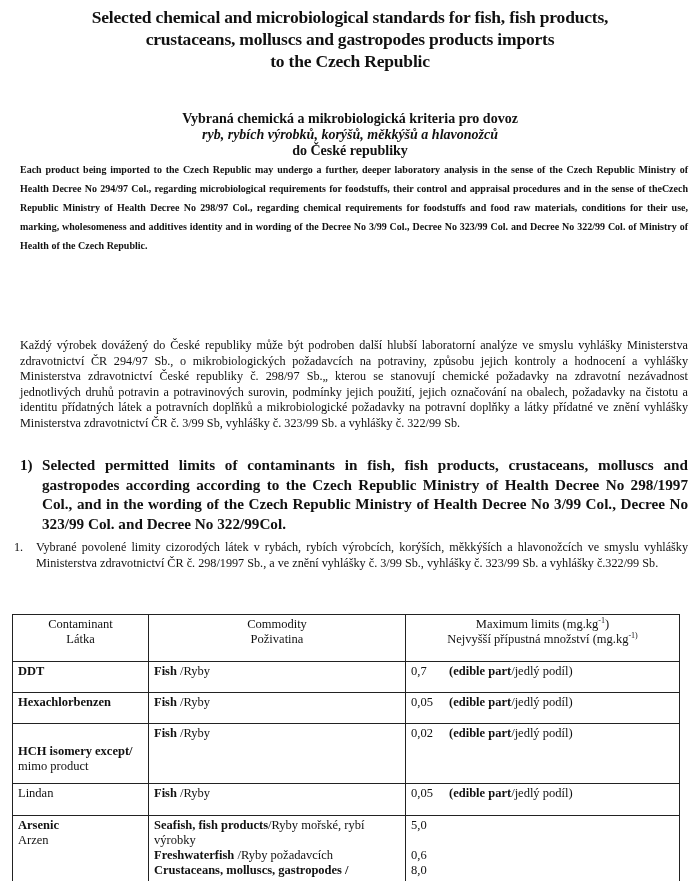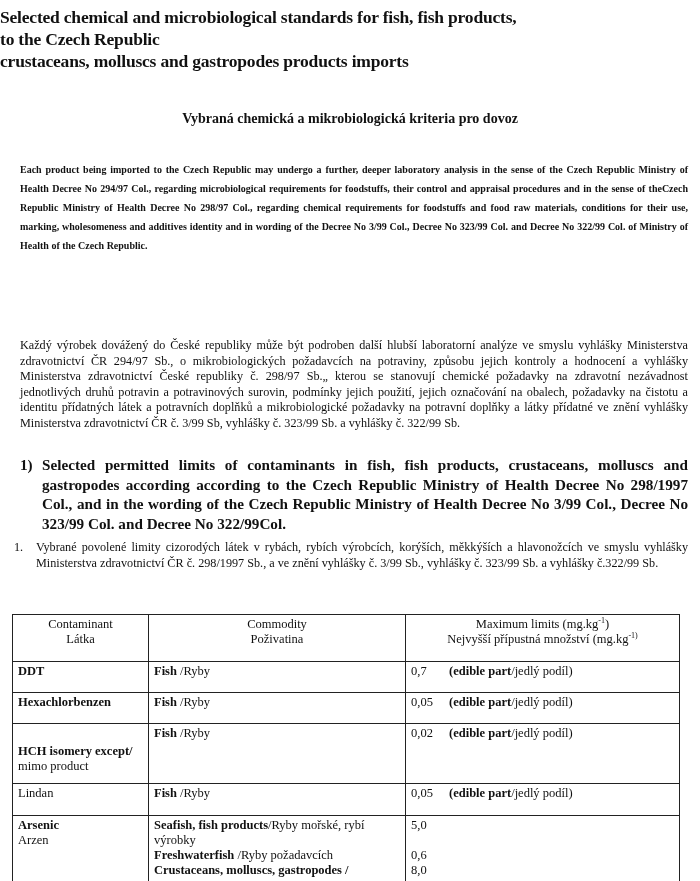--- a/index.html
+++ b/index.html
@@ -2,21 +2,21 @@
 <html><head>
 <meta charset="utf-8">
 <style>
   html, body { margin: 0; padding: 0; background: #ffffff; }
   body {
     width: 700px; height: 881px; position: relative; overflow: hidden;
     font-family: "Liberation Serif", "DejaVu Serif", serif; color: #111;
   }
   .abs { position: absolute; }
   .title {
-    left: 0; top: 6px; width: 700px; 
+    left: 0; top: 6px; width: 700px; text-align: center;
     font-weight: bold; font-size: 17.5px; line-height: 22px; letter-spacing: -0.2px;
   }
   .subtitle {
     left: 0; top: 111px; width: 700px; text-align: center;
     font-weight: bold; font-size: 14px; line-height: 16px;
   }
   .subtitle .it { font-style: italic; }
   .intro-en {
     left: 20px; top: 160px; width: 668px; text-align: justify;
     font-weight: bold; font-size: 10px; line-height: 19px;
@@ -59,26 +59,28 @@
   .hch-name { margin-top: 18px; }
   .limit-val { display: inline-block; width: 38px; }
   .ars-lines div { line-height: 15px; }
   sup { font-size: 8px; line-height: 0; }
 </style>
 </head>
 <body>
 
 <div class="abs title">
   <div>Selected  chemical and microbiological  standards  for fish, fish products,</div>
+  <div>crustaceans,  molluscs  and gastropodes products imports</div>
   <div>to the Czech Republic</div>
-  <div>crustaceans,  molluscs  and gastropodes products imports</div>
 </div>
 
 <div class="abs subtitle">
   <div>Vybraná chemická a mikrobiologická kriteria pro dovoz</div>
+  <div class="it">ryb, rybích výrobků, korýšů, měkkýšů a hlavonožců</div>
+  <div>do České republiky</div>
 </div>
 
 <p class="abs intro-en" style="margin:0">Each product being imported to the Czech Republic may  undergo a further, deeper laboratory analysis in the  sense of the Czech Republic Ministry of Health Decree No  294/97 Col., regarding microbiological requirements for foodstuffs, their control and  appraisal procedures and  in  the sense of theCzech Republic Ministry of Health Decree No 298/97 Col., regarding  chemical requirements for foodstuffs and food raw materials, conditions for their use, marking, wholesomeness and additives  identity and in wording  of the Decree No 3/99 Col., Decree No 323/99 Col. and Decree No 322/99 Col. of Ministry of Health of the Czech Republic.</p>
 
 <p class="abs intro-cz" style="margin:0">Každý výrobek dovážený do České republiky může být podroben další hlubší laboratorní analýze ve smyslu vyhlášky Ministerstva zdravotnictví ČR 294/97 Sb., o mikrobiologických požadavcích na potraviny, způsobu jejich kontroly a hodnocení a vyhlášky  Ministerstva zdravotnictví České republiky č. 298/97 Sb.„ kterou se stanovují chemické požadavky na zdravotní nezávadnost jednotlivých druhů potravin a potravinových surovin, podmínky jejich použití, jejich označování na obalech, požadavky na čistotu a identitu přídatných látek a potravních doplňků a mikrobiologické požadavky na potravní doplňky a látky přídatné ve znění vyhlášky Ministerstva zdravotnictví ČR č. 3/99 Sb, vyhlášky č. 323/99 Sb. a vyhlášky č. 322/99 Sb.</p>
 
 <div class="abs sec-en">
   <span class="num">1)</span>
   <span class="txt">Selected permitted  limits of contaminants in fish, fish products,  crustaceans,  molluscs and gastropodes according according to the Czech Republic Ministry of Health  Decree No 298/1997 Col., and in the wording of the Czech Republic Ministry of  Health Decree No 3/99 Col., Decree No 323/99 Col. and Decree No 322/99Col.</span>
 </div>

